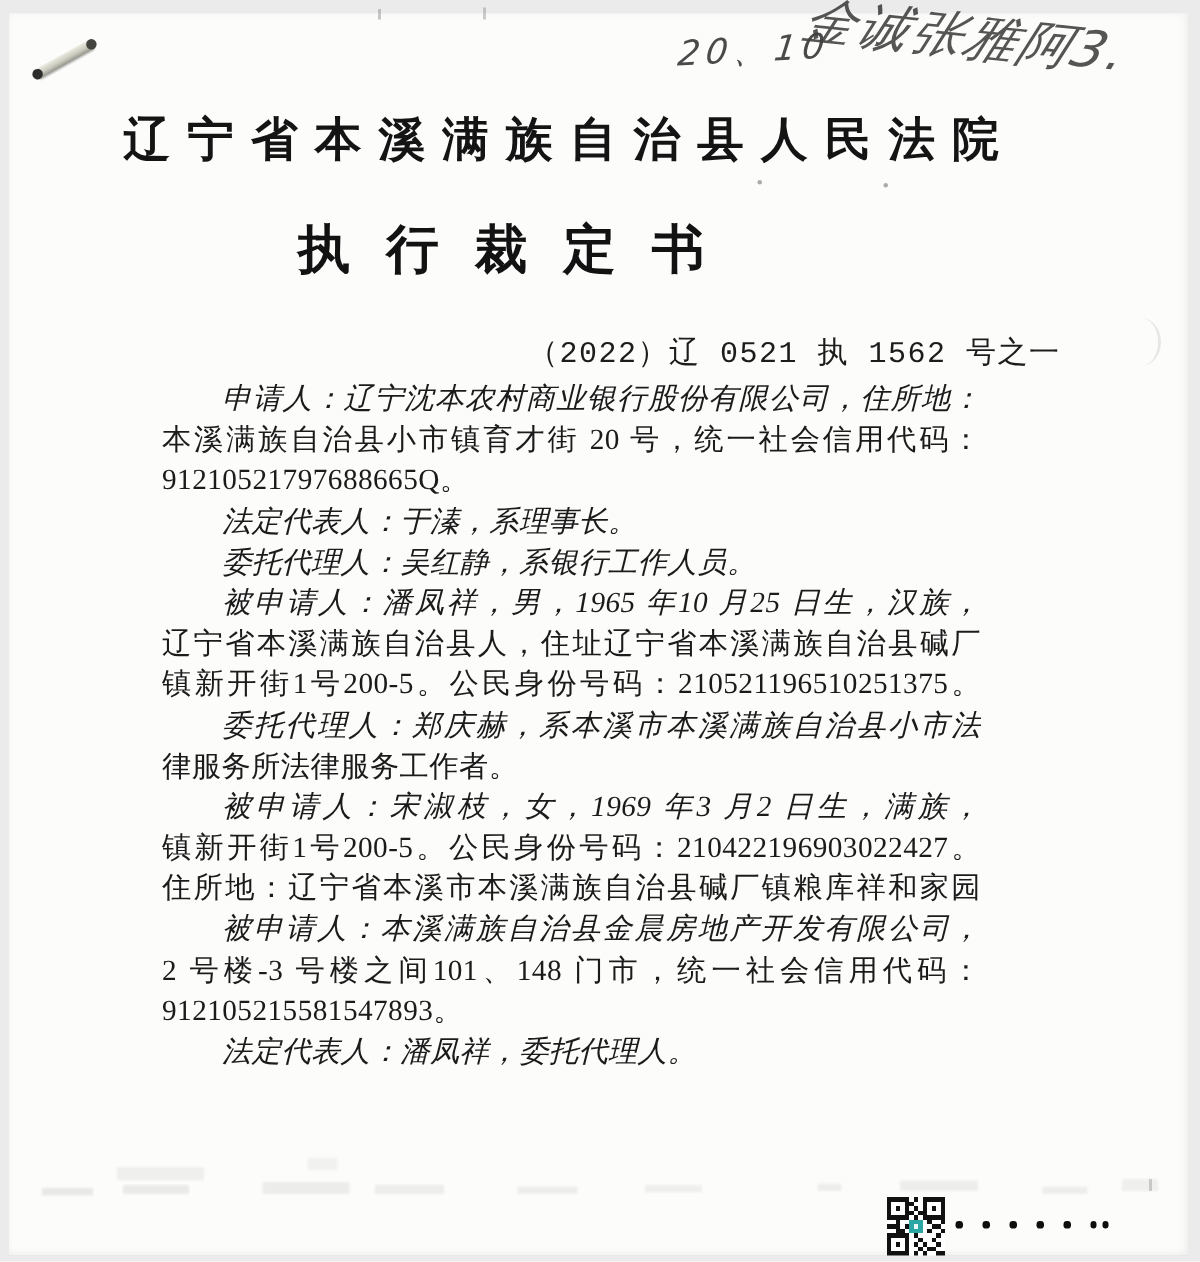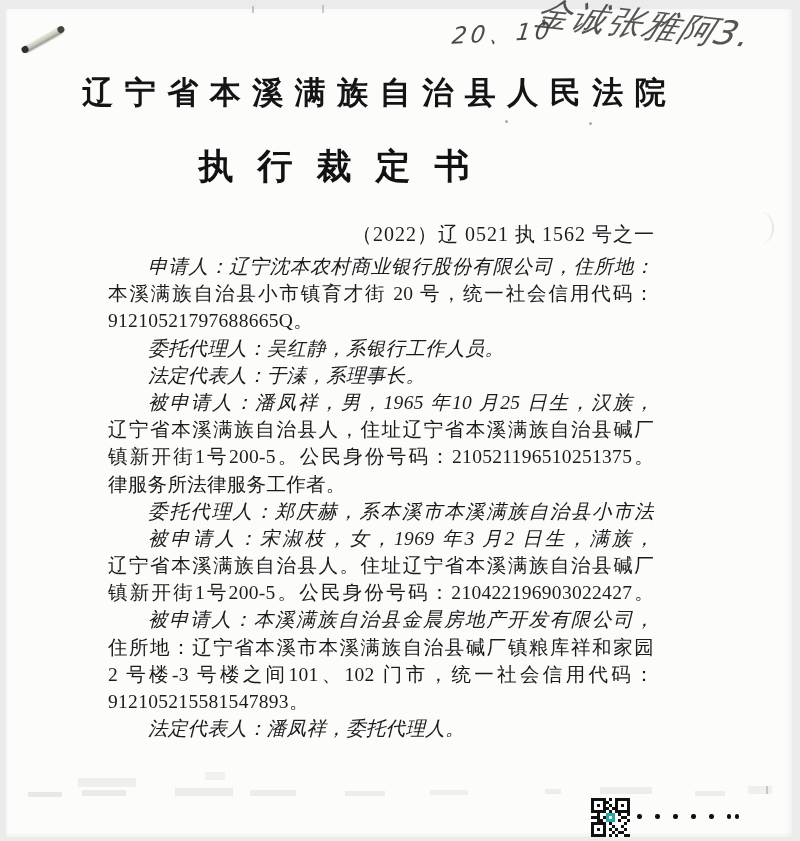--- a/index.html
+++ b/index.html
@@ -43,21 +43,21 @@
     font-size:31px;font-weight:bold;color:#141414;
     letter-spacing:11.5px;margin-right:-11.5px;white-space:nowrap;
   }
   .doctitle-row{position:absolute;left:0;top:143px;width:668px;text-align:center;}
   .doc-title{
     display:inline-block;font-size:35px;font-weight:bold;color:#121212;
     letter-spacing:24px;margin-right:-24px;white-space:nowrap;
   }
   .case-number{
     position:absolute;left:352px;top:221px;
-    font-size:20px;color:#1c1c1c;letter-spacing:1px;white-space:nowrap;
+    font-size:20px;color:#1c1c1c;letter-spacing:1px;white-space:nowrap;font-family:Liberation Mono, monospace;
   }
   
   .body-block{
     position:absolute;left:108px;top:253px;width:546px;
     font-size:19.5px;color:#1b1b1b;letter-spacing:.3px;
   }
   .bl{
     height:27.2px;line-height:27.2px;overflow:hidden;
     text-align:justify;text-align-last:justify;text-justify:inter-character;
   }
@@ -107,33 +107,32 @@
 </div>
 
 <div class="case-number">（2022）辽 0521 执 1562 号之一</div>
 
 <div class="arc"></div>
 
 <div class="body-block">
   <div class="bl ind">申请人：辽宁沈本农村商业银行股份有限公司，住所地：</div>
   <div class="bl">本溪满族自治县小市镇育才街 20 号，统一社会信用代码：</div>
   <div class="bl short">91210521797688665Q。</div>
+  <div class="bl ind short">法定代表人：于溱，系理事长。</div>
   <div class="bl ind short">委托代理人：吴红静，系银行工作人员。</div>
-  <div class="bl ind short">法定代表人：于溱，系理事长。</div>
   <div class="bl ind">被申请人：潘凤祥，男，1965 年10 月25 日生，汉族，</div>
   <div class="bl">辽宁省本溪满族自治县人，住址辽宁省本溪满族自治县碱厂</div>
   <div class="bl">镇新开街1号200-5。公民身份号码：210521196510251375。</div>
+  <div class="bl ind">委托代理人：郑庆赫，系本溪市本溪满族自治县小市法</div>
   <div class="bl short">律服务所法律服务工作者。</div>
-  <div class="bl ind">委托代理人：郑庆赫，系本溪市本溪满族自治县小市法</div>
   <div class="bl ind">被申请人：宋淑枝，女，1969 年3 月2 日生，满族，</div>
-  <div class="bl">辽宁省本溪满族自治县人。住址辽宁省本溪满族自治县碱厂</div>
   <div class="bl">镇新开街1号200-5。公民身份号码：210422196903022427。</div>
+  <div class="bl">住所地：辽宁省本溪市本溪满族自治县碱厂镇粮库祥和家园</div>
   <div class="bl ind">被申请人：本溪满族自治县金晨房地产开发有限公司，</div>
-  <div class="bl">住所地：辽宁省本溪市本溪满族自治县碱厂镇粮库祥和家园</div>
-  <div class="bl">2 号楼-3 号楼之间101、102 门市，统一社会信用代码：</div>
+  <div class="bl">2 号楼-3 号楼之间101、148 门市，统一社会信用代码：</div>
   <div class="bl short">912105215581547893。</div>
   <div class="bl ind short">法定代表人：潘凤祥，委托代理人。</div>
 </div>
 
 <div>
   <div class="sm" style="left:28px;top:792px;width:34px;height:5px;opacity:.55;"></div>
   <div class="sm" style="left:78px;top:778px;width:58px;height:9px;opacity:.35;"></div>
   <div class="sm" style="left:82px;top:790px;width:44px;height:6px;opacity:.5;"></div>
   <div class="sm" style="left:175px;top:788px;width:58px;height:8px;opacity:.45;"></div>
   <div class="sm" style="left:205px;top:772px;width:20px;height:8px;opacity:.3;"></div>

